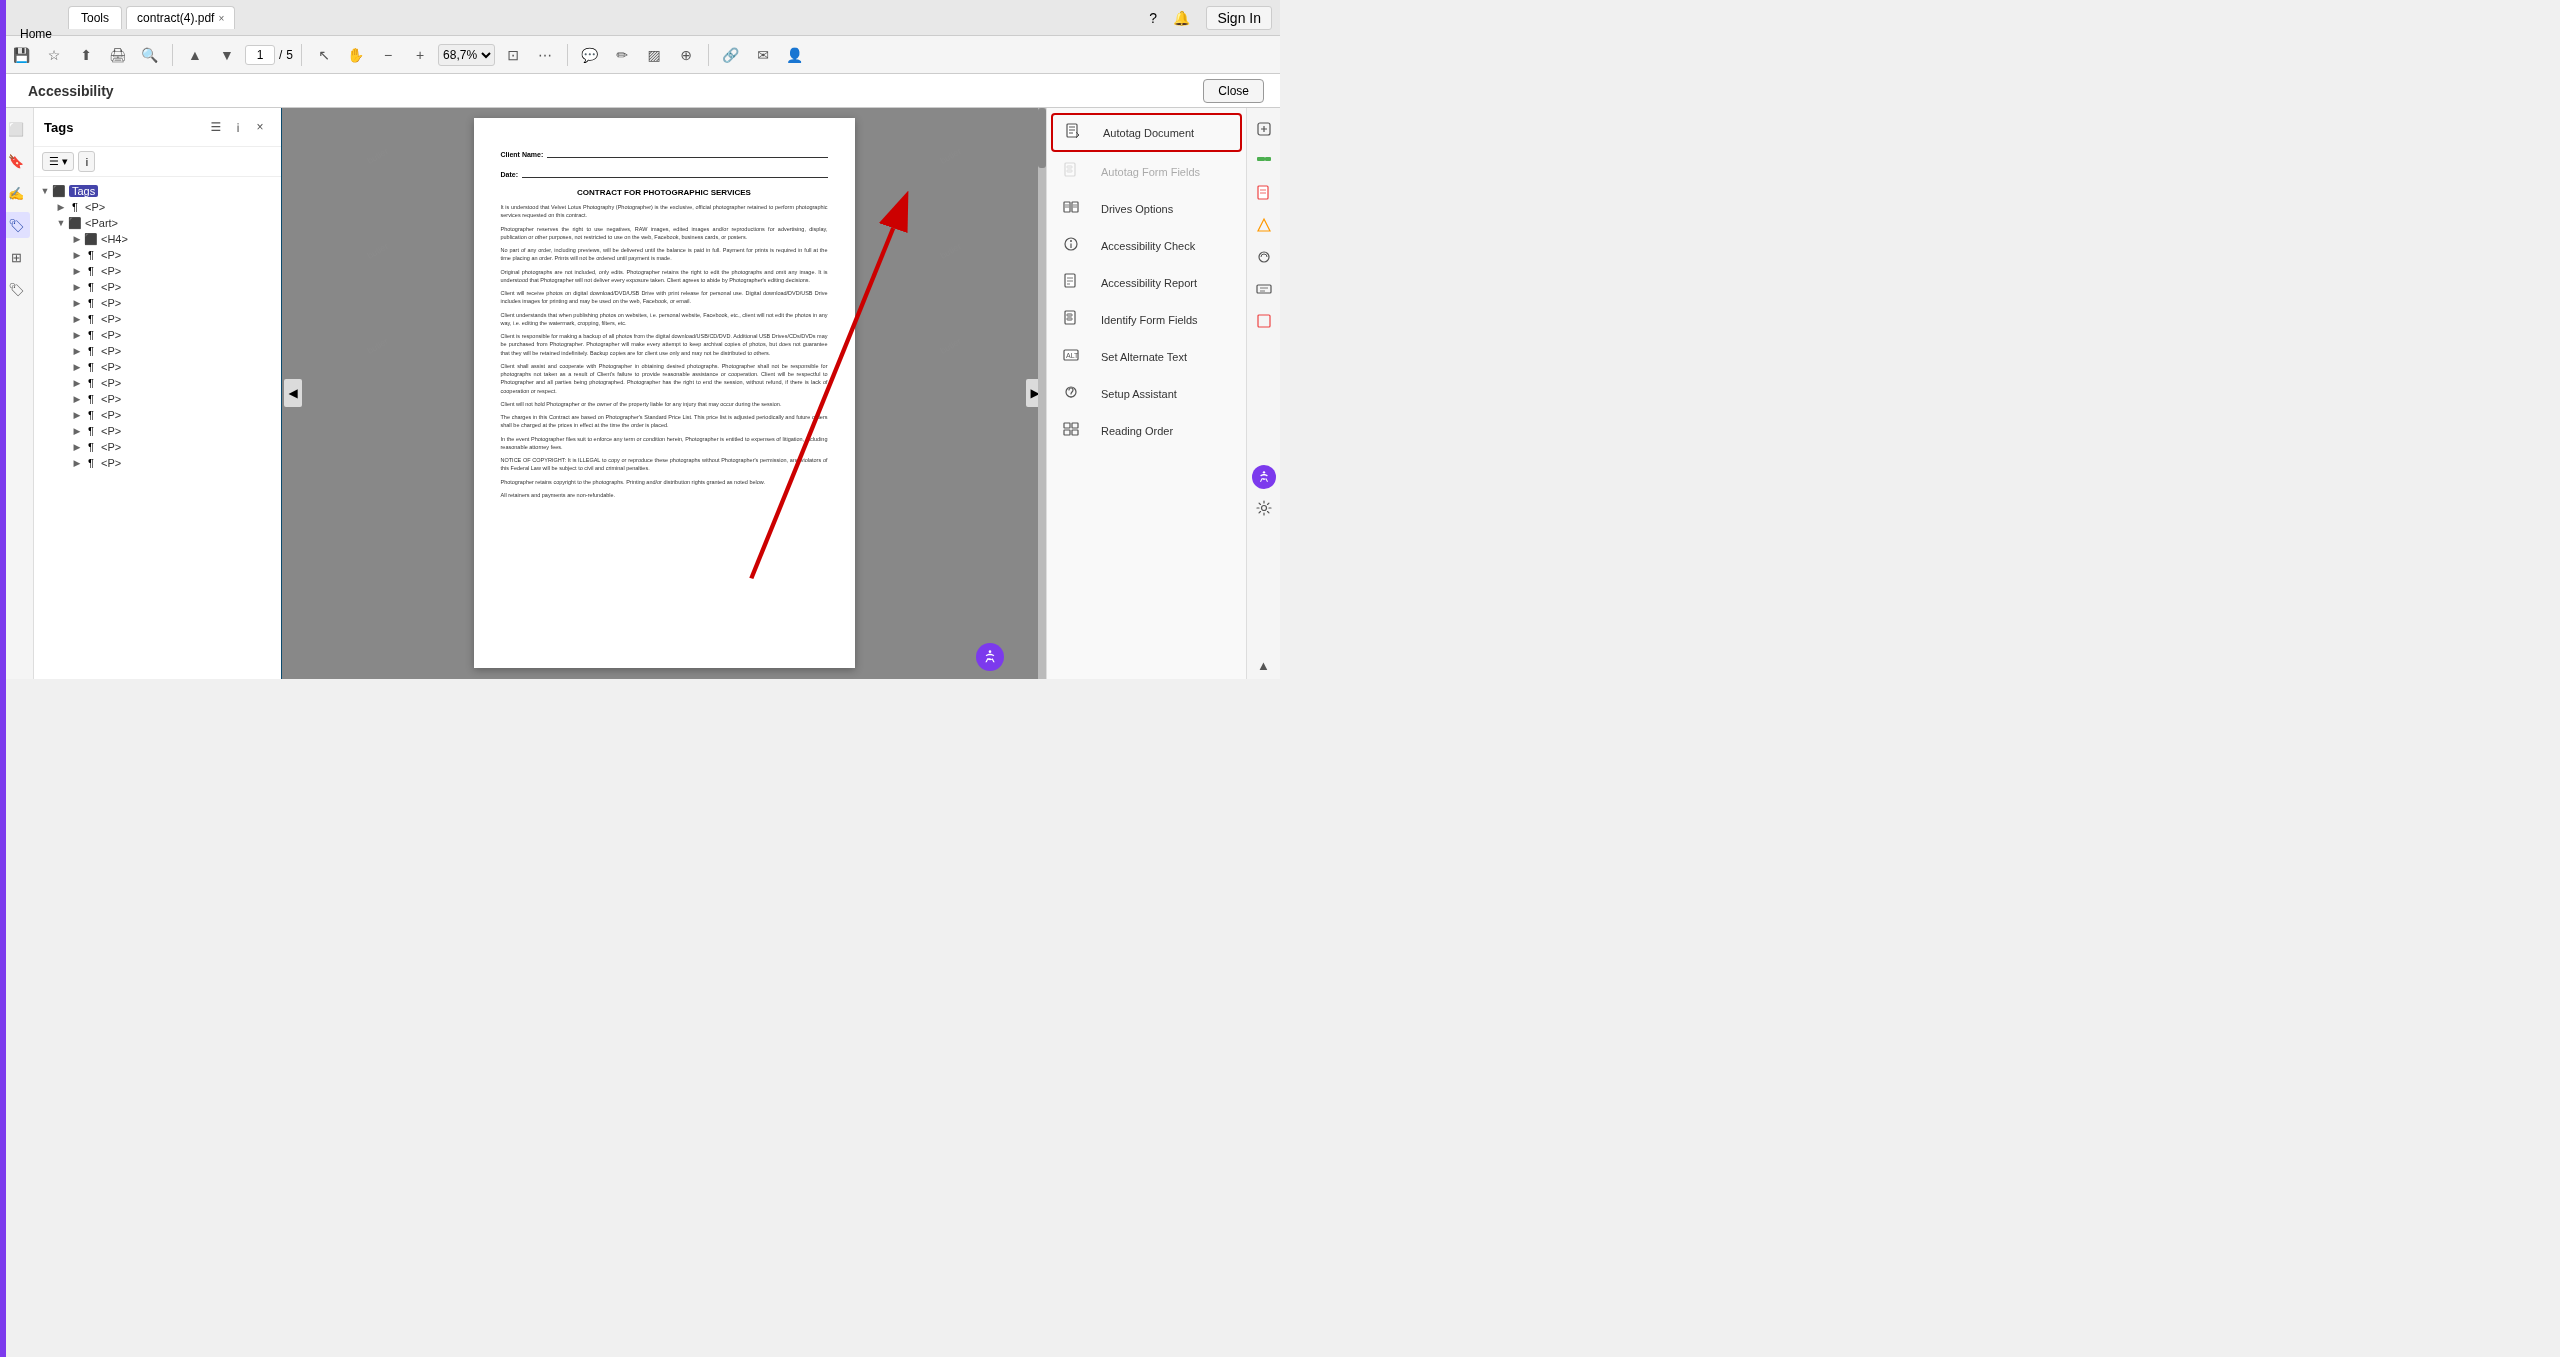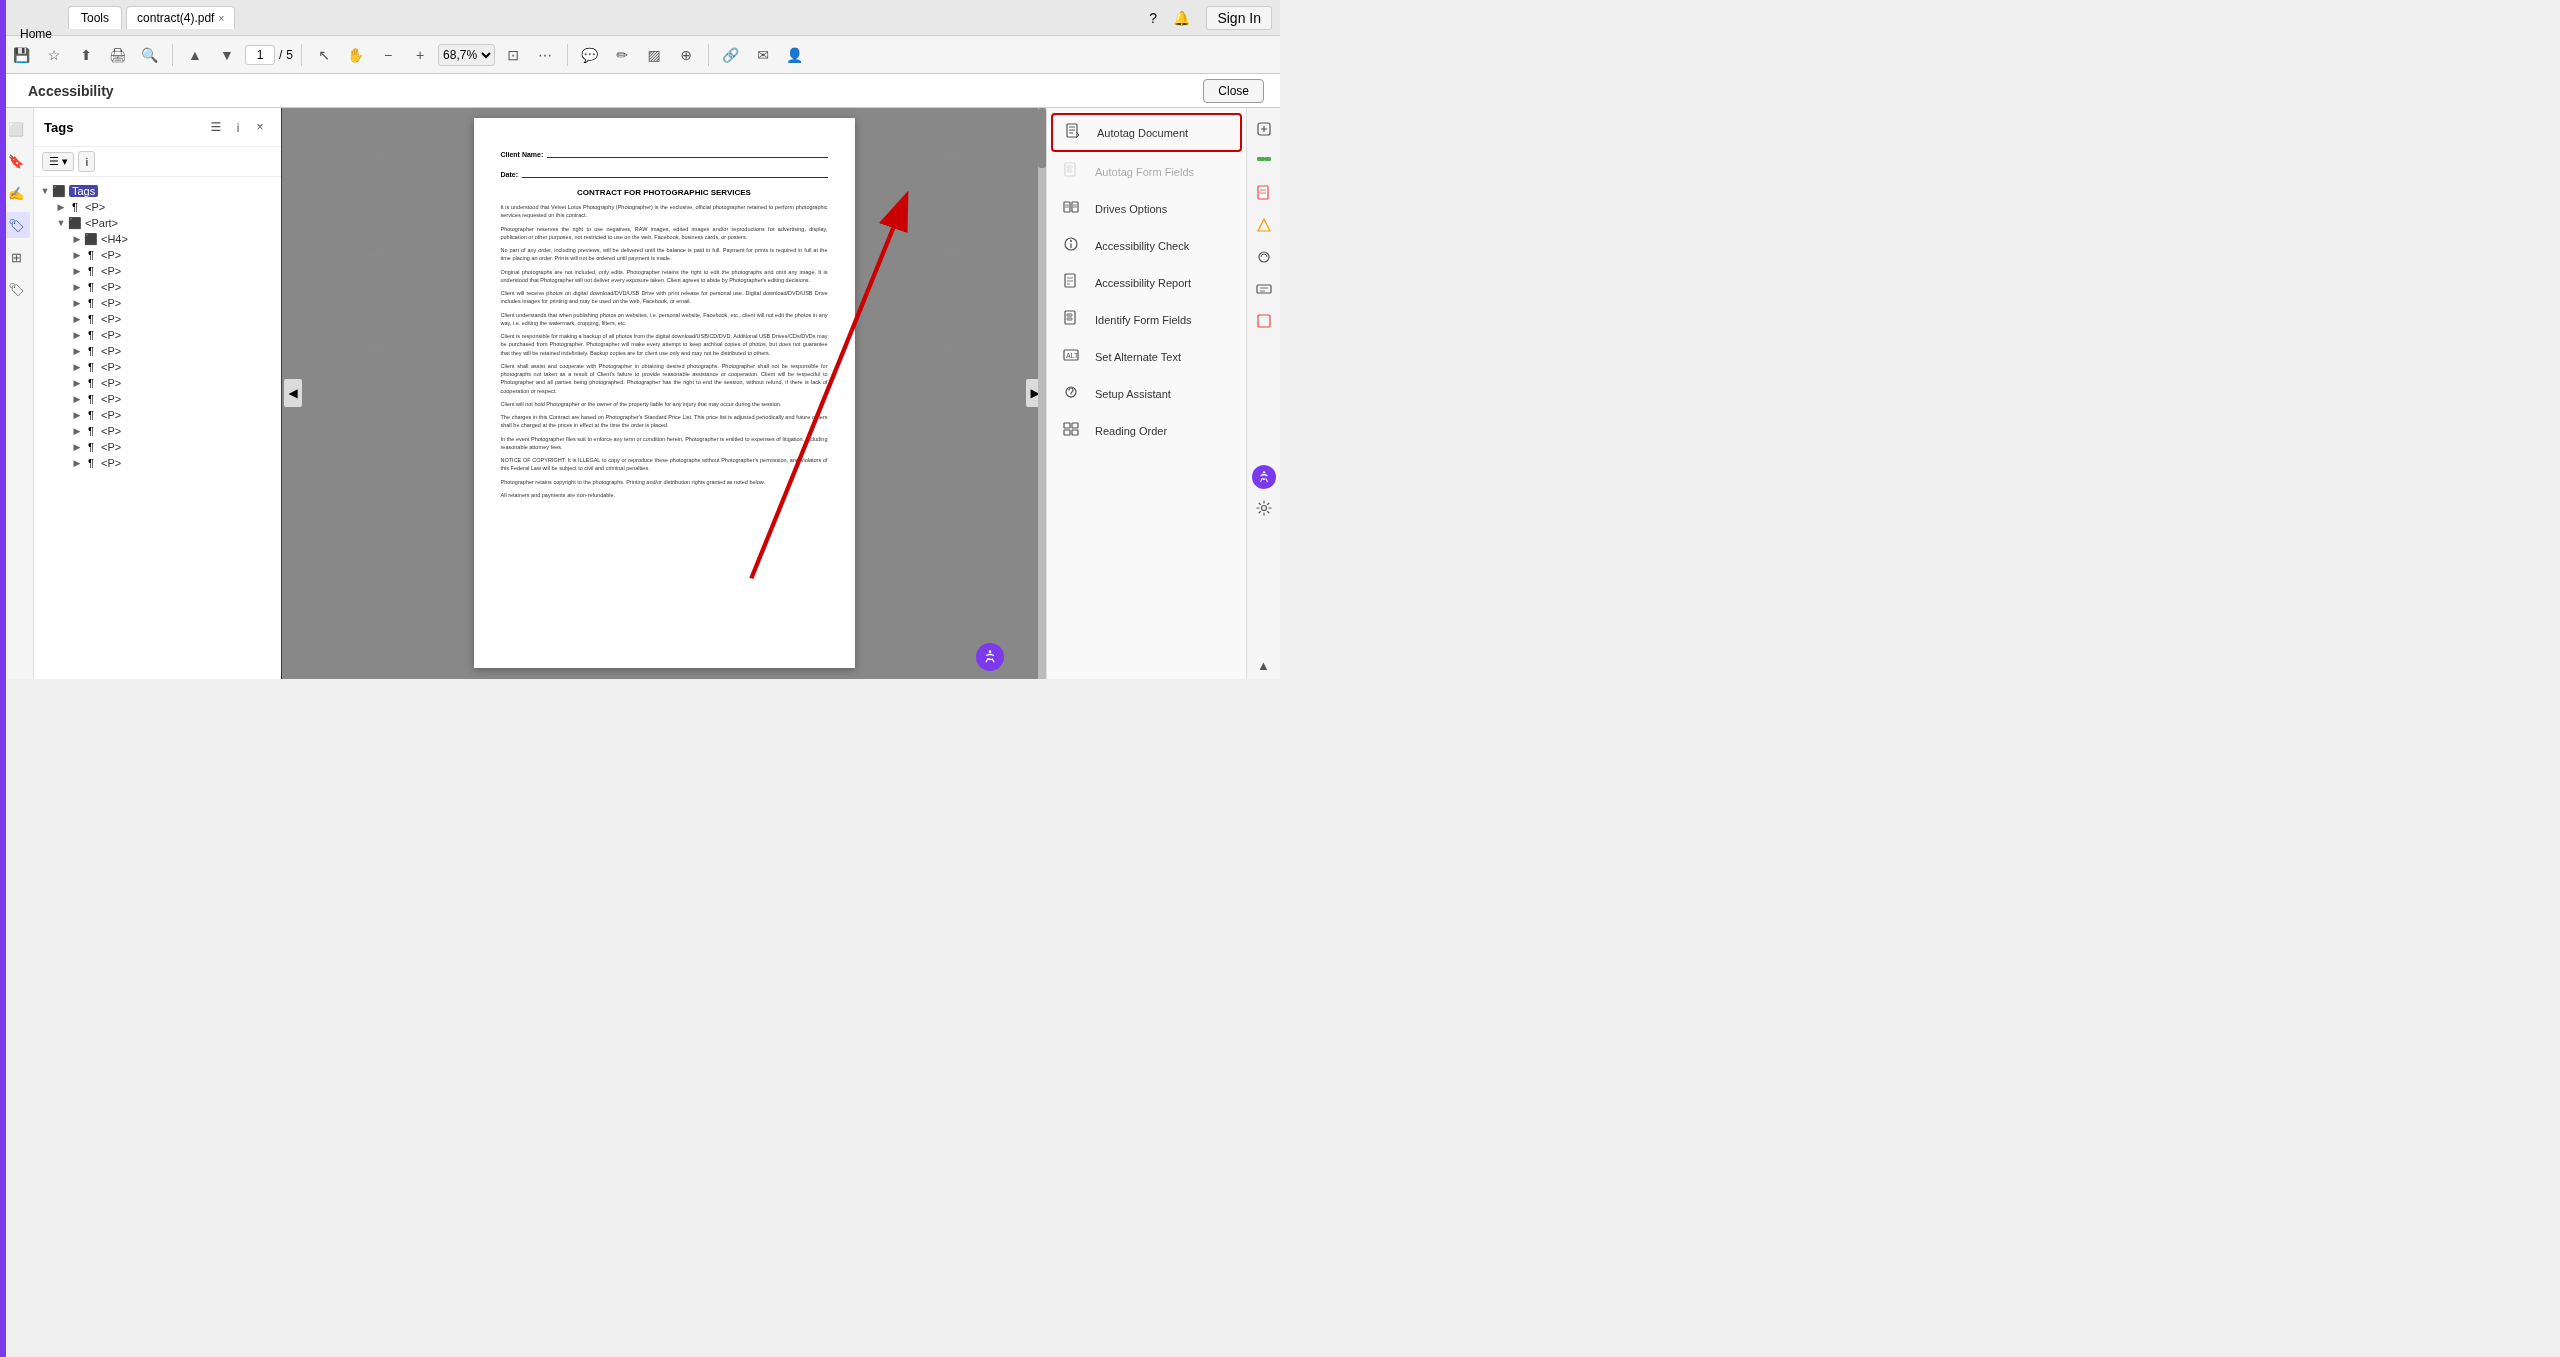--- a/index.html
+++ b/index.html
@@ -278,21 +278,21 @@
       background: #f9f9f9;
       border-left: 1px solid #ddd;
       display: flex;
       flex-direction: column;
       padding-top: 4px;
     }
     .acc-item {
       display: flex;
       align-items: center;
       padding: 8px 12px;
-      gap: 16px;
+      gap: 22px;
       cursor: pointer;
       font-size: 11px;
       color: #333;
       border-radius: 3px;
       margin: 1px 4px;
     }
     .acc-icon { font-size: 13px; color: #555; flex-shrink: 0; }
     .acc-label { font-size: 11px; }
     .acc-disabled { opacity: 0.4; }
 

